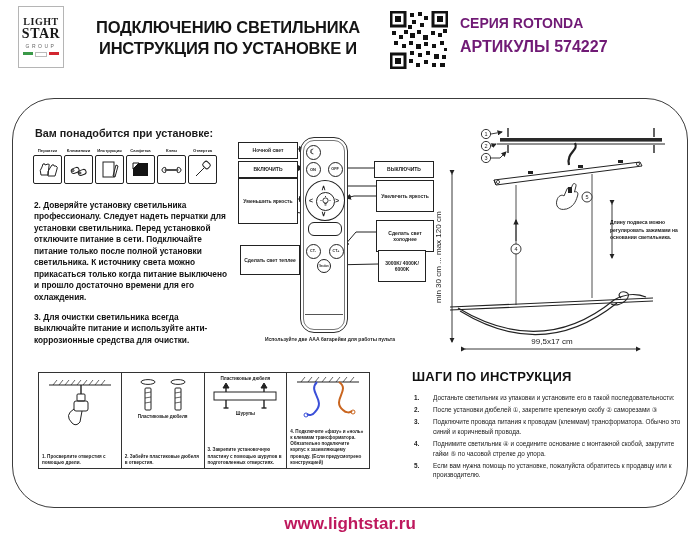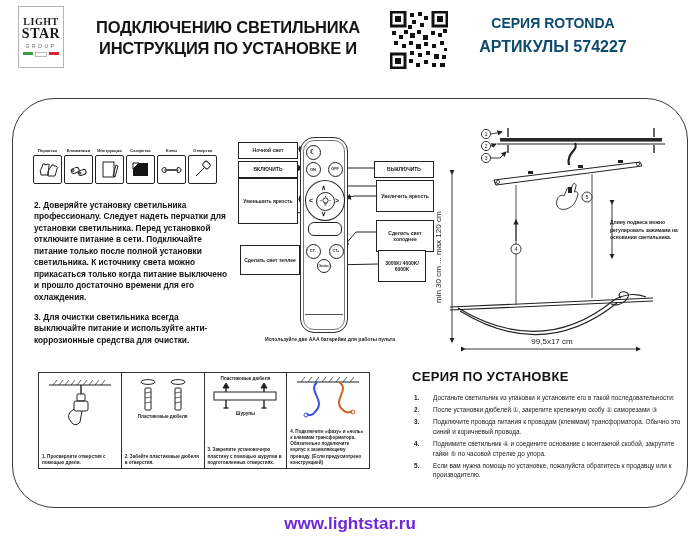--- a/index.html
+++ b/index.html
@@ -10,21 +10,21 @@
   .logo-box{left:18px;top:6px;width:44px;height:60px;border:1px solid #b5b5b5;
             display:flex;flex-direction:column;align-items:center;justify-content:center;gap:0;}
   .logo-l1{font-family:"Liberation Serif",serif;font-weight:700;font-size:10px;letter-spacing:.5px;line-height:1;}
   .logo-l2{font-family:"Liberation Serif",serif;font-weight:700;font-size:14px;letter-spacing:.5px;line-height:1;}
   .logo-l3{font-size:5px;letter-spacing:2.5px;color:#666;margin:2px 0 3px;}
   .flag{display:flex;gap:2px;}
   .flag span{width:10px;height:3px;display:block;}
   .page-title{left:78px;top:17px;width:300px;text-align:center;font-weight:700;
               font-size:16.5px;line-height:1.3;letter-spacing:-.2px;color:#151515;}
   .qr{left:390px;top:11px;width:58px;height:58px;}
-  .series-wrap{left:444px;top:15px;width:218px;text-align:center;color:#0c4a6e;}
+  .series-wrap{left:460px;top:15px;width:218px;text-align:left;color:#701a75;}
   .series-line1{font-size:14px;font-weight:700;margin-bottom:7px;}
   .series-line2{font-size:16px;font-weight:700;}
   
   .main-box{left:12px;top:98px;width:674px;height:408px;border:1.5px solid #3c3c3c;border-radius:42px;}
   
   .need-heading{left:35px;top:127px;font-size:10.8px;font-weight:700;}
   .tools-row{left:33px;top:148px;display:flex;gap:2px;}
   .tool{width:29px;display:flex;flex-direction:column;align-items:center;}
   .tool-label{font-size:4.2px;font-weight:700;height:7px;white-space:nowrap;}
   .tool-box{width:27px;height:27px;border:1.2px solid #222;border-radius:2px;
@@ -56,21 +56,21 @@
   .step-row{display:flex;margin-bottom:2.5px;}
   .step-num{width:19px;flex:none;font-size:6.4px;font-weight:700;line-height:1.5;}
   .step-text{font-size:6.4px;font-weight:500;line-height:1.5;}
   
   .panels{left:38px;top:372px;width:330px;height:95px;border:1.1px solid #333;display:flex;background:#fff;}
   .panel{flex:1 1 25%;border-right:1.1px solid #333;padding:3px 3px 2px;display:flex;flex-direction:column;align-items:center;}
   .panel:last-child{border-right:none;}
   .panel-label{font-size:4.6px;font-weight:700;text-align:center;line-height:1.1;}
   .panel-caption{font-size:4.6px;font-weight:600;line-height:1.35;text-align:left;width:100%;margin-top:auto;}
   
-  .footer{left:0;top:514px;width:700px;text-align:center;font-size:17px;font-weight:700;color:#6d28d9;}
+  .footer{left:0;top:514px;width:700px;text-align:center;font-size:17px;font-weight:700;color:#be185d;}
 </style>
 </head>
 <body>
 
 <div id="page">
 
   <div class="abs logo-box">
     <span class="logo-l1">LIGHT</span>
     <span class="logo-l2">STAR</span>
     <span class="logo-l3">GROUP</span>
@@ -133,20 +133,21 @@
     </svg>
   </div>
 
   <div class="abs series-wrap">
     <div class="series-line1">СЕРИЯ ROTONDA</div>
     <div class="series-line2">АРТИКУЛЫ 574227</div>
   </div>
 
   <div class="abs main-box"></div>
 
+  <div class="abs need-heading">Вам понадобится при установке:</div>
 
   <div class="abs tools-row">
     <div class="tool">
       <span class="tool-label">Перчатки</span>
       <span class="tool-box">
         <svg width="21" height="21" viewBox="0 0 21 21" fill="none" stroke="#222" stroke-width="1">
           <path d="M4,16 q-2,-5 1,-8 l1,-3 q2,-1 2,1 l3,-1 q2,0 1,2 l-1,9 z"></path>
           <path d="M11,17 q-1,-5 2,-8 l2,-3 q2,-1 2,1 l2,0 q2,1 1,3 l-2,7 z"></path>
         </svg>
       </span>
@@ -336,21 +337,21 @@
       <text x="58" y="52" font-size="5.5" text-anchor="middle">3</text>
       <text x="88" y="143" font-size="5.5" text-anchor="middle">4</text>
       <text x="159" y="91" font-size="5.5" text-anchor="middle">5</text>
       <text transform="translate(13,195) rotate(-90)" font-size="8">min 30 cm ... max 120 cm</text>
       <text x="124" y="236" font-size="8" text-anchor="middle">99,5x17 cm</text>
     </g>
   </svg>
 
   <div class="abs diagram-note">Длину подвеса можно регулировать зажимами на основании светильника.</div>
 
-  <div class="abs steps-heading">СЕРИЯ ПО УСТАНОВКЕ</div>
+  <div class="abs steps-heading">ШАГИ ПО ИНСТРУКЦИЯ</div>
   <div class="abs steps-list">
     <div class="step-row">
       <span class="step-num">1.</span>
       <span class="step-text">Достаньте светильник из упаковки и установите его в такой последовательности:</span>
     </div>
     <div class="step-row">
       <span class="step-num">2.</span>
       <span class="step-text">После установки дюбелей ①, закрепите крепежную скобу ② саморезами ③</span>
     </div>
     <div class="step-row">

